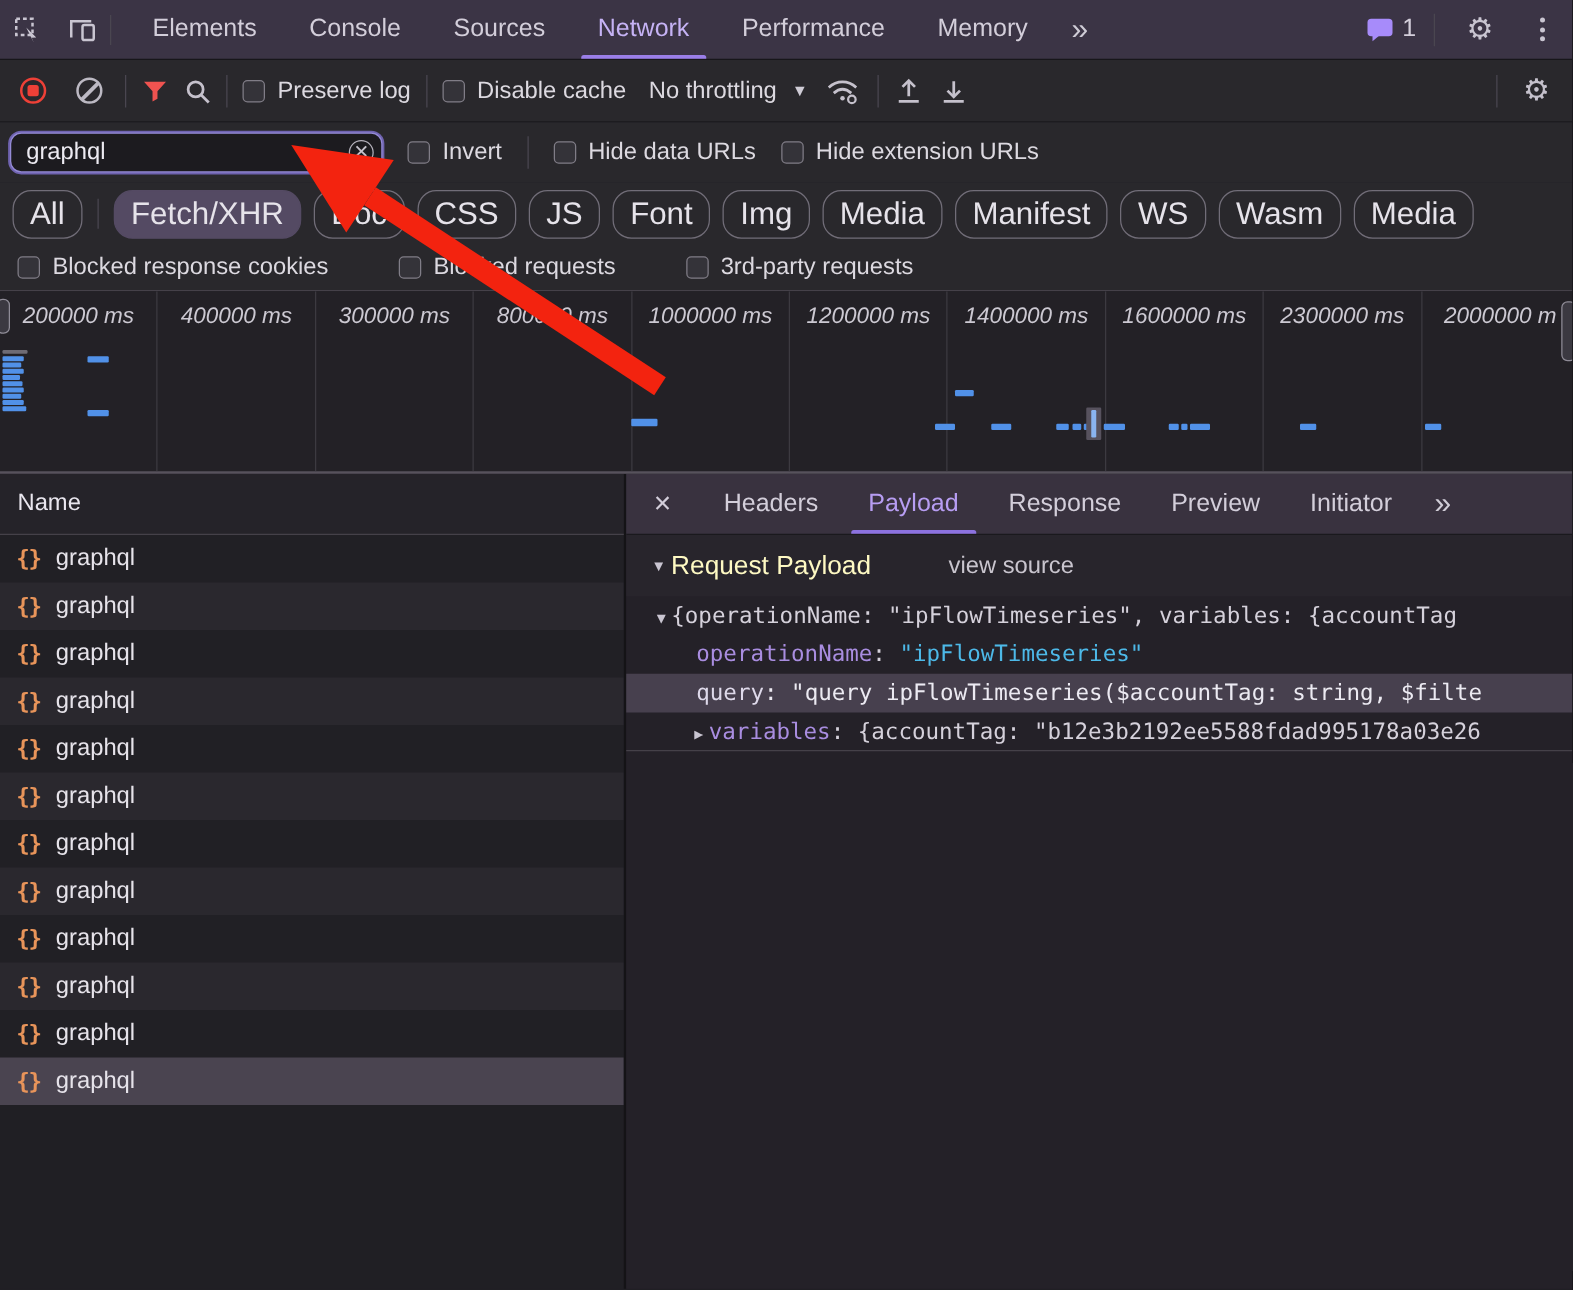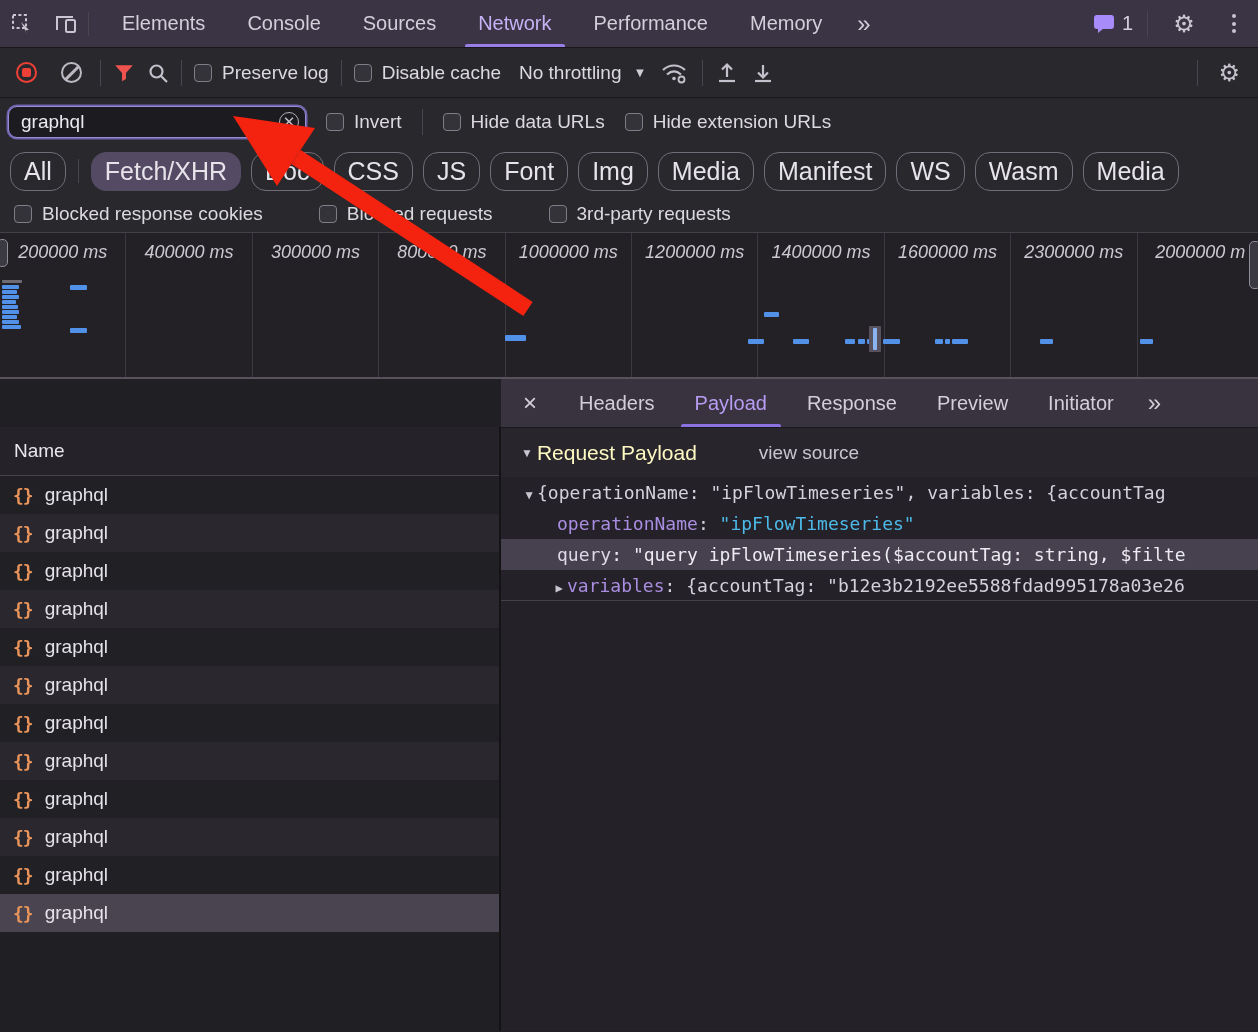--- a/index.html
+++ b/index.html
@@ -67,21 +67,21 @@
   .ov-cols{ display:flex; height:100%; }
   .ov-col{ width:126.4px; flex:none; border-right:1px solid #3c3a40; text-align:center; }
   .ov-col span{ display:inline-block; margin-top:9px; color:#ccc9d2; font-size:18px; white-space:nowrap; }
   .wbar{ position:absolute; background:var(--waterfall-blue,#5191e8); border-radius:1px; }
   .ov-handle{ position:absolute; background:#3b3941; border:1.5px solid #8f8c97; border-radius:5px; }
   .ov-handle.left{ left:-3px; top:6px; width:11px; height:28px; }
   .ov-handle.right{ right:-3px; top:8px; width:12px; height:48px; }
 
   
   .main{ display:flex; height:652px; }
-  .left-pane{ width:501px; flex:none; display:flex; flex-direction:column; border-right:2px solid #141316; background:#201f24;margin-top:48px; }
+  .left-pane{ width:501px; flex:none; display:flex; flex-direction:column; border-right:2px solid #141316; background:#201f24; }
   .name-header{ height:49px; display:flex; align-items:center; padding:0 14px; font-size:19px; color:#e9e6ee; border-bottom:1px solid #454149; background:#252329; }
   .req-rows{ overflow:hidden; }
   .req-row{ height:38px; display:flex; align-items:center; gap:12px; padding:0 13px; cursor:pointer; }
   .req-row:nth-child(even){ background:#2a282e; }
   .req-row:nth-child(odd){ background:#212025; }
   .req-row.selected{ background:#4a4450; }
   .json-ic{ font-family:"DejaVu Sans Mono",monospace; font-weight:bold; font-size:18px; color:var(--icon-orange,#e8945a); letter-spacing:-1px; }
   .req-label{ font-size:19px; color:#e6e3ea; }
 
   

